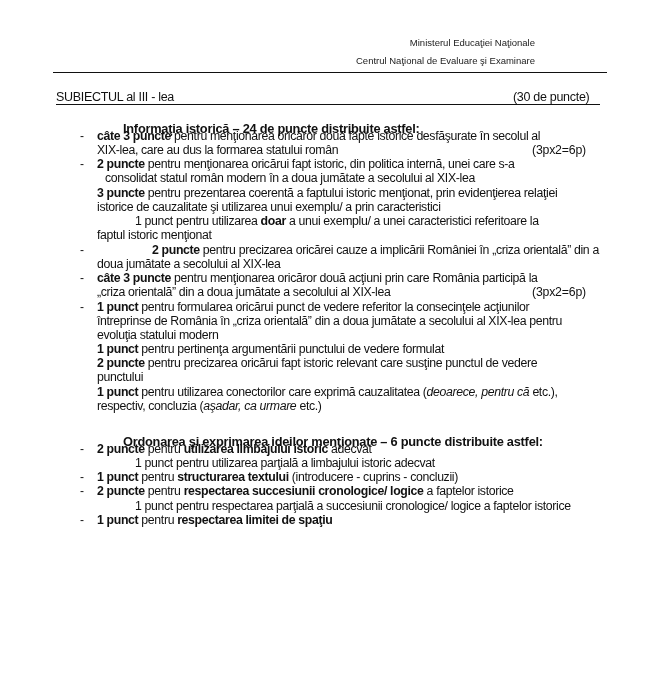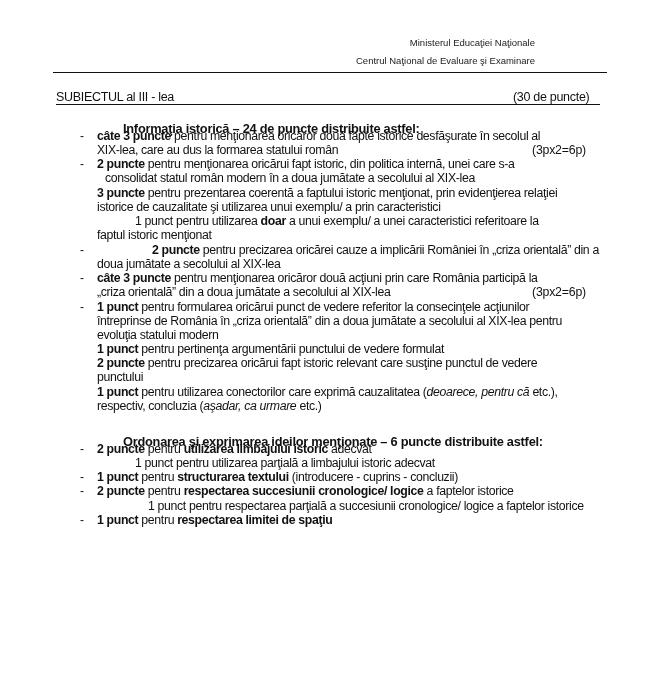--- a/index.html
+++ b/index.html
@@ -64,16 +64,16 @@
 
 <div class="sec" style="top:434px;">Ordonarea şi exprimarea ideilor menţionate – 6 puncte distribuite astfel:</div>
 <div id="section2">
     <div class="dash" style="top: 442px;">-</div>
     <div class="ln" style="top: 442px; left: 97px;"><b>2 puncte</b><span> pentru </span><b>utilizarea limbajului istoric</b><span> adecvat</span></div>
     <div class="ln" style="top: 456px; left: 135px;"><span>1 punct pentru utilizarea parţială a limbajului istoric adecvat</span></div>
     <div class="dash" style="top: 470px;">-</div>
     <div class="ln" style="top: 470px; left: 97px;"><b>1 punct</b><span> pentru </span><b>structurarea textului</b><span> (introducere - cuprins - concluzii)</span></div>
     <div class="dash" style="top: 484px;">-</div>
     <div class="ln" style="top: 484px; left: 97px;"><b>2 puncte</b><span> pentru </span><b>respectarea succesiunii cronologice/ logice</b><span> a faptelor istorice</span></div>
-    <div class="ln" style="top: 499px; left: 135px; margin-left: 13px;"><span>1 punct pentru respectarea parţială a succesiunii cronologice/ logice a faptelor istorice</span></div>
+    <div class="ln" style="top: 499px; left: 135px;"><span>1 punct pentru respectarea parţială a succesiunii cronologice/ logice a faptelor istorice</span></div>
     <div class="dash" style="top: 513px;">-</div>
     <div class="ln" style="top: 513px; left: 97px;"><b>1 punct</b><span> pentru </span><b>respectarea limitei de spaţiu</b></div>
   </div>
 
 </body></html>

